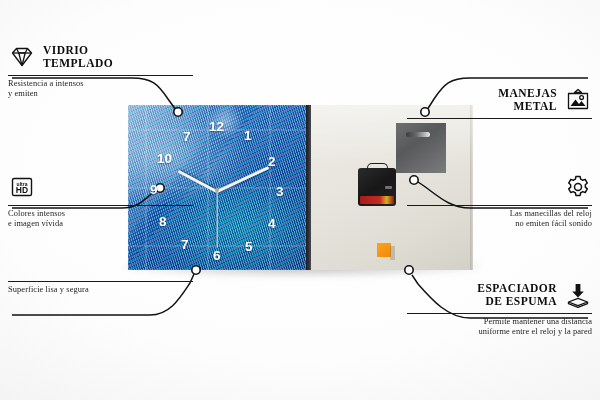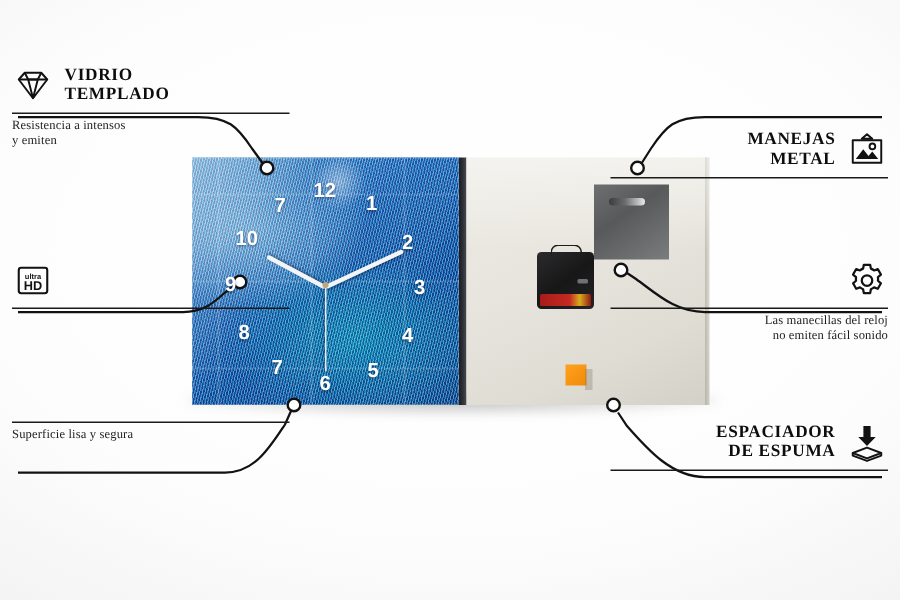--- a/index.html
+++ b/index.html
@@ -374,20 +374,24 @@
     <div class="feature-head">
       <span class="feature-icon">
         <svg viewBox="0 0 28 28" width="28" height="28">
           <rect x="4.5" y="5.5" width="19" height="17" rx="1.6" fill="none" stroke="#121212" stroke-width="1.4"></rect>
           <text x="14" y="13" font-family="Liberation Sans, sans-serif" font-size="5" font-weight="bold" fill="#121212" text-anchor="middle">ultra</text>
           <text x="14" y="20" font-family="Liberation Sans, sans-serif" font-size="8.5" font-weight="bold" fill="#121212" text-anchor="middle">HD</text>
         </svg>
       </span>
     </div>
     <div class="feature-rule"></div>
+    <div class="feature-desc">
+      <span>Colores intensos</span><br>
+      <span>e imagen vívida</span>
+    </div>
   </div>
 
   <div class="feature left" id="feature-polished-edges">
     <div class="feature-rule"></div>
     <div class="feature-desc">
       <span>Superficie lisa y segura</span>
     </div>
   </div>
 
   <div class="feature right" id="feature-metal-hangers">
@@ -434,15 +438,19 @@
           <path d="M14,17.4 L23.5,21 L14,24.6 L4.5,21 Z" fill="none" stroke="#121212" stroke-width="1.3" stroke-linejoin="round"></path>
           <path d="M4.5,21 v1.7 L14,26.3 l9.5,-3.6 V21" fill="none" stroke="#121212" stroke-width="1.3" stroke-linejoin="round"></path>
         </svg>
       </span>
       <span class="feature-title">
         <span>ESPACIADOR</span><br>
         <span>DE ESPUMA</span>
       </span>
     </div>
     <div class="feature-rule"></div>
+    <div class="feature-desc">
+      <span>Permite mantener una distancia</span><br>
+      <span>uniforme entre el reloj y la pared</span>
+    </div>
   </div>
 
 </div>
 
 </body></html>

